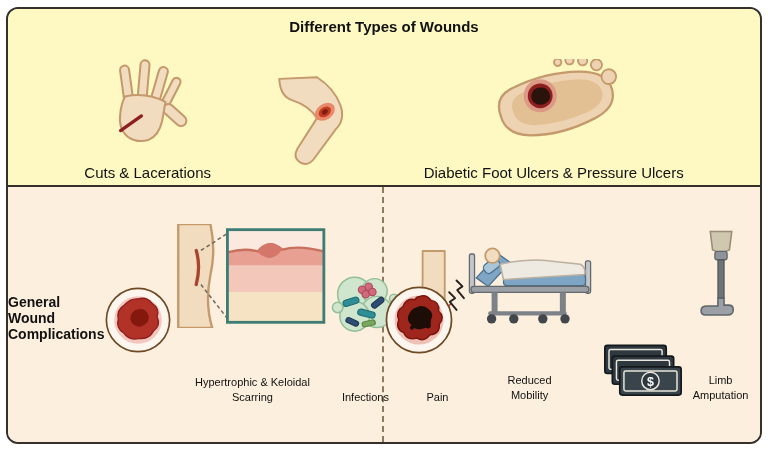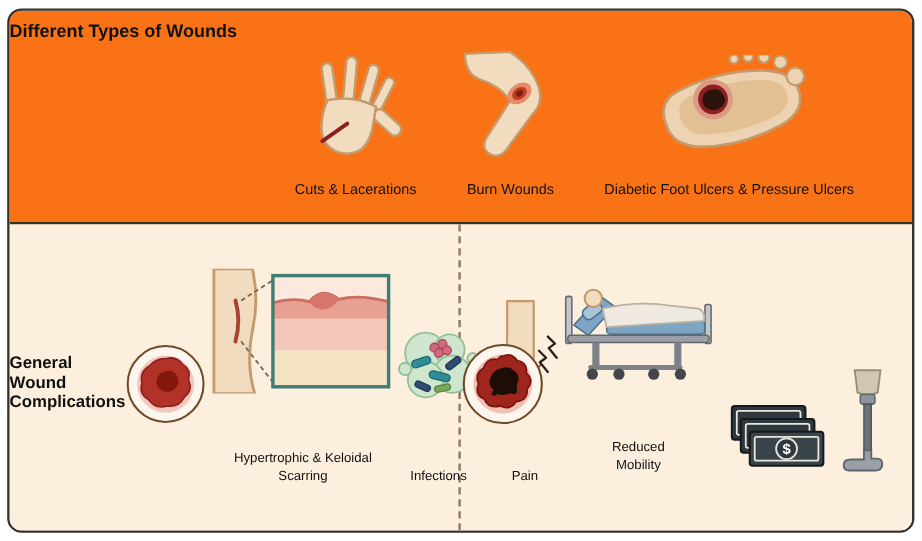--- a/index.html
+++ b/index.html
@@ -13,27 +13,27 @@
   .figure { width: 768px; height: 451px; padding: 7px 6px; }
   .frame {
     width: 100%; height: 100%;
     border: 2px solid #35312a; border-radius: 12px;
     overflow: hidden; display: flex; flex-direction: column;
     background: #fff;
   }
   .top {
     height: 178px; flex: 0 0 auto;
     border-bottom: 2px solid #35312a;
-    display: flex; flex-direction: row; background: #f97316;
+    display: flex; flex-direction: column; background: #fef9c3;
   }
   .top-title { text-align: center; font-weight: bold; font-size: 15px; margin-top: 9px; }
   .types-row { flex: 1; display: flex; justify-content: space-evenly; align-items: stretch; padding: 0 14px; }
   .type-item { display: flex; flex-direction: column; align-items: center; justify-content: flex-end; }
   .type-illus { height: 118px; display: flex; align-items: center; justify-content: center; }
-  .type-label { font-size: 12px; white-space: nowrap; padding-bottom: 20px; }
+  .type-label { font-size: 15px; white-space: nowrap; padding-bottom: 4px; }
   .bottom { flex: 1; display: flex; background: #fcefdd; }
   .half { width: 50%; display: flex; flex-direction: row; align-items: center; padding-top: 7px; }
   .half-left { border-right: 2px dashed #8c7b5f; }
   .sec-title { font-weight: bold; font-size: 14px; }
   .wound-badge { margin-top: 3px; line-height: 0; }
   .comp-row { width: 100%; flex: 1; display: flex; justify-content: space-evenly; align-items: flex-end; padding: 0 4px; }
   .comp-item { display: flex; flex-direction: column; align-items: center; }
   .comp-illus { display: flex; align-items: flex-end; justify-content: center; line-height: 0; }
   .comp-label { font-size: 11px; line-height: 1.3; text-align: center; white-space: pre-line; padding: 4px 0 8px; margin-top: 43px; }
 </style>
@@ -71,21 +71,20 @@
           <div class="type-illus">
             <svg width="88" height="112" viewBox="0 0 112 128">
               <path d="M8 4 L56 2 Q78 16 86 38 Q92 56 80 68 L52 106 Q44 116 34 110 Q25 104 31 93 L56 54 Q46 38 24 31 Q9 26 8 4 Z" fill="#f2dcc0" stroke="#c49a6c" stroke-width="2.5" stroke-linejoin="round"></path>
               <g>
                 <ellipse cx="66" cy="46" rx="14" ry="10" fill="#e8896a" transform="rotate(-35 66 46)"></ellipse>
                 <ellipse cx="66" cy="46" rx="8.5" ry="6" fill="#c03b1f" transform="rotate(-35 66 46)"></ellipse>
                 <ellipse cx="66" cy="46" rx="4" ry="3" fill="#7e1d10" transform="rotate(-35 66 46)"></ellipse>
               </g>
             </svg>
           </div>
-          <div class="type-label">Burn Wounds</div>
         </div>
 
         <div class="type-item">
           <div class="type-illus">
             <svg width="138" height="92" viewBox="0 0 150 100">
               <g transform="rotate(-10 75 50)">
                 <path d="M16 52 Q12 30 34 24 Q72 13 108 19 Q138 24 140 44 Q142 64 116 72 Q78 84 44 78 Q18 73 16 52 Z" fill="#eed3b2" stroke="#c49a6c" stroke-width="2.5"></path>
                 <path d="M30 50 Q27 34 46 30 Q76 23 106 27 Q128 31 129 45 Q130 58 110 64 Q78 72 50 68 Q32 64 30 50 Z" fill="#e2c094"></path>
                 <circle cx="139" cy="30" r="8" fill="#eed3b2" stroke="#c49a6c" stroke-width="2"></circle>
                 <circle cx="128" cy="15" r="6" fill="#eed3b2" stroke="#c49a6c" stroke-width="2"></circle>
@@ -250,20 +249,22 @@
 
           <div class="comp-item">
             <div class="comp-illus">
               <svg width="46" height="100" viewBox="0 0 60 120">
                 <path d="M16 2 L44 2 L41 26 Q30 32 19 26 Z" fill="#cfc7b0" stroke="#958d74" stroke-width="2"></path>
                 <rect x="22" y="28" width="16" height="11" rx="3" fill="#8d9399" stroke="#5f6569" stroke-width="1.6"></rect>
                 <rect x="26" y="39" width="8" height="50" fill="#6d7479" stroke="#4d5256" stroke-width="1.5"></rect>
                 <path d="M26 89 L34 89 L34 98 L40 98 Q46 98 46 104 Q46 111 38 111 L10 111 Q4 111 4 105 Q4 99 12 99 L26 99 Z" fill="#9aa0a6" stroke="#5f6569" stroke-width="2"></path>
               </svg>
             </div>
+            <div class="comp-label">Limb
+Amputation</div>
           </div>
 
         </div>
       </div>
 
     </div>
   </div>
 </div>
 
 </body></html>

